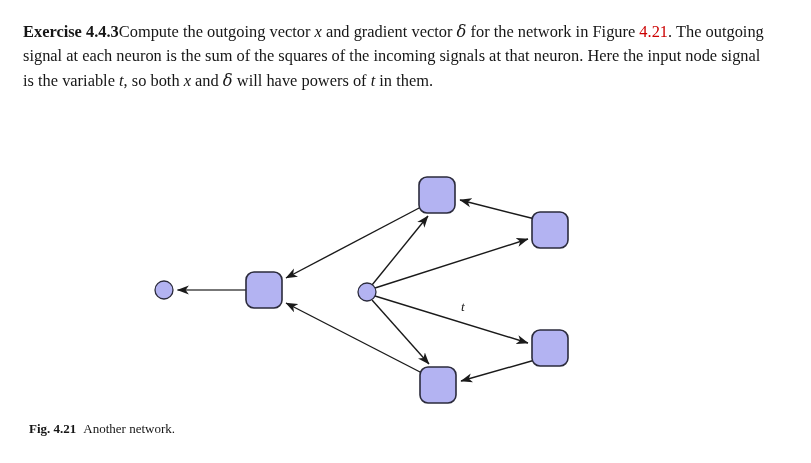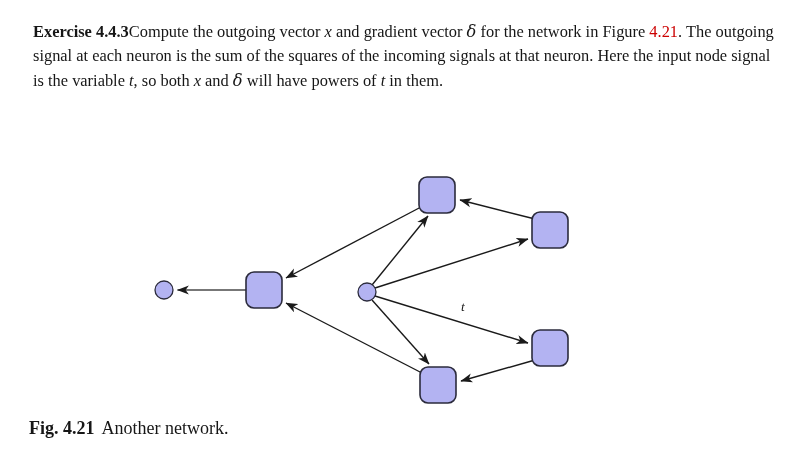--- a/index.html
+++ b/index.html
@@ -12,21 +12,21 @@
     height: 463px;
     position: relative;
     overflow: hidden;
     font-family: "Liberation Serif", "DejaVu Serif", serif;
     color: #1a1a1a;
   }
 
   
   #exercise-block {
     position: absolute;
-    left: 33px;
+    left: 23px;
     top: 20px;
     width: 752px;
     font-size: 16.4px;
     line-height: 24.3px;
     text-align: left;
     color: #161616;
   }
   .ex-label {
     font-weight: bold;
   }
@@ -52,21 +52,21 @@
   }
   #network-svg {
     display: block;
   }
 
   
   #figure-caption {
     position: absolute;
     left: 29px;
     top: 419px;
-    font-size: 18px;
+    font-size: 13px;
     line-height: 19px;
     color: #161616;
     white-space: nowrap;
   }
   .cap-label {
     font-weight: bold;
   }
   .cap-text {
     margin-left: 7px;
   }

